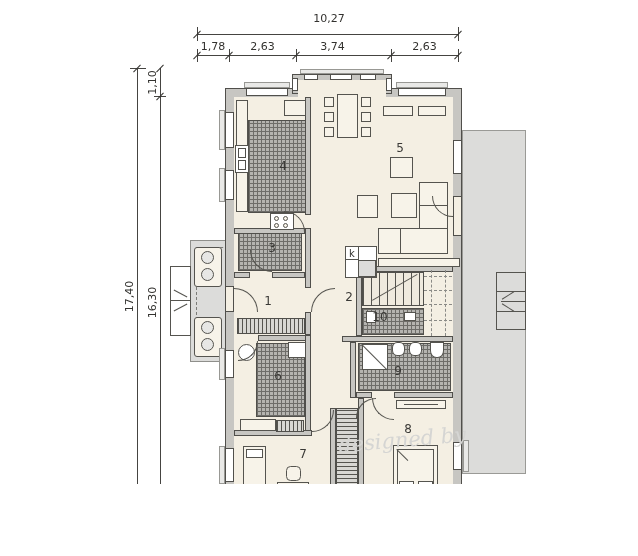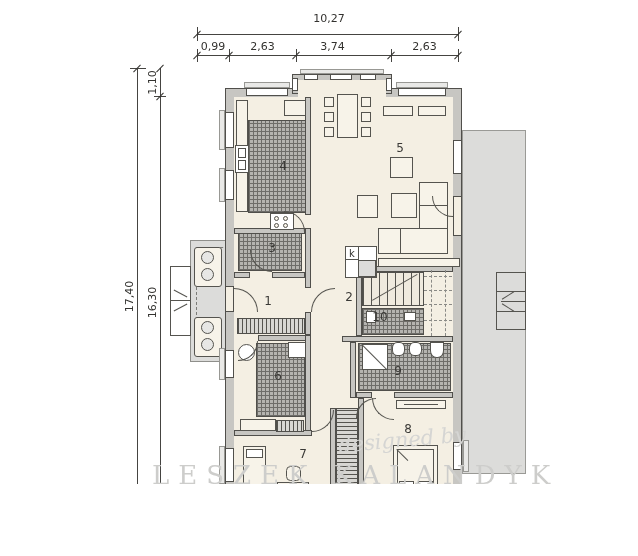--- a/index.html
+++ b/index.html
@@ -51,21 +51,21 @@
 
 <div id="canvas">
 
   <div class="abs dimtext" style="left:298px;top:12px;width:62px;text-align:center;">10,27</div>
   <div class="abs dline" style="left:197px;top:34px;width:261px;height:1px;"></div>
   <div class="abs dline" style="left:197px;top:27px;width:1px;height:14px;"></div>
   <div class="abs dline" style="left:458px;top:27px;width:1px;height:14px;"></div>
   <div class="abs tick" style="left:192px;top:34px;"></div>
   <div class="abs tick" style="left:453px;top:34px;"></div>
 
-  <div class="abs dimtext" style="left:197px;top:40px;width:32px;text-align:center;">0,99</div>
+  <div class="abs dimtext" style="left:197px;top:40px;width:32px;text-align:center;">1,78</div>
   <div class="abs dimtext" style="left:229px;top:40px;width:67px;text-align:center;">2,63</div>
   <div class="abs dimtext" style="left:285px;top:40px;width:95px;text-align:center;">3,74</div>
   <div class="abs dimtext" style="left:391px;top:40px;width:67px;text-align:center;">2,63</div>
   <div class="abs dline" style="left:197px;top:55px;width:261px;height:1px;"></div>
   <div class="abs dline" style="left:197px;top:49px;width:1px;height:13px;"></div>
   <div class="abs dline" style="left:229px;top:49px;width:1px;height:13px;"></div>
   <div class="abs dline" style="left:296px;top:49px;width:1px;height:13px;"></div>
   <div class="abs dline" style="left:391px;top:49px;width:1px;height:13px;"></div>
   <div class="abs dline" style="left:458px;top:49px;width:1px;height:13px;"></div>
   <div class="abs tick" style="left:192px;top:55px;"></div>
@@ -262,15 +262,14 @@
   <div class="abs roomnum" style="left:272px;top:248px;">3</div>
   <div class="abs roomnum" style="left:283px;top:166px;">4</div>
   <div class="abs roomnum" style="left:400px;top:148px;">5</div>
   <div class="abs roomnum" style="left:278px;top:376px;">6</div>
   <div class="abs roomnum" style="left:303px;top:454px;">7</div>
   <div class="abs roomnum" style="left:408px;top:429px;">8</div>
   <div class="abs roomnum" style="left:398px;top:371px;">9</div>
   <div class="abs roomnum" style="left:380px;top:317px;">10</div>
 
   <div class="abs wm-script" style="left:338px;top:428px;">designed by</div>
-  <div class="abs wm-name" style="left:152px;top:460px;">LESZEK KALANDYK</div>
 
 </div>
 
 </body></html>

